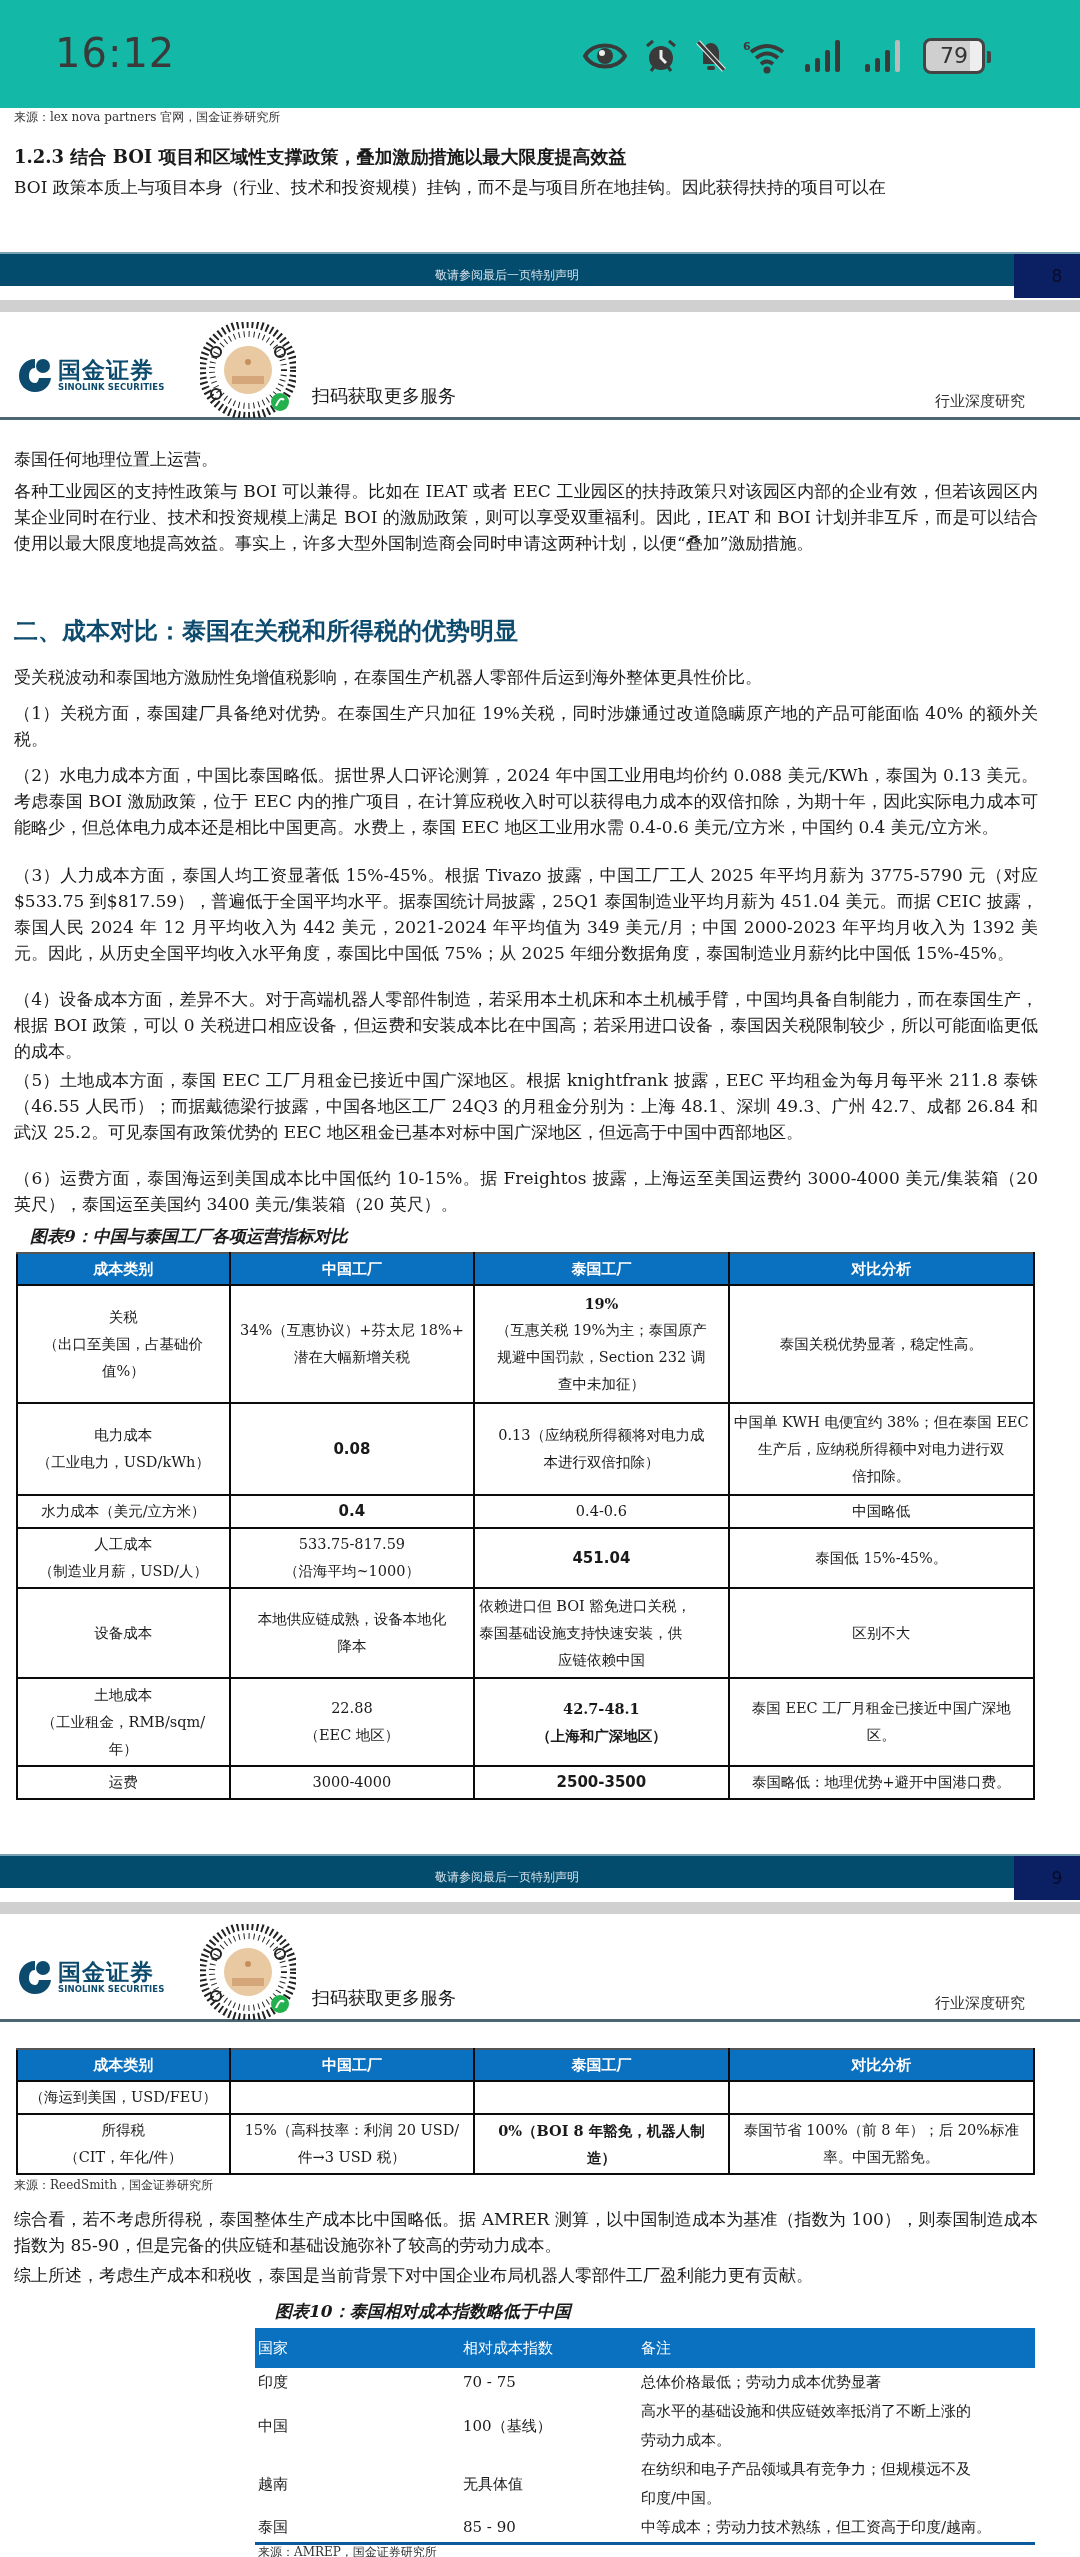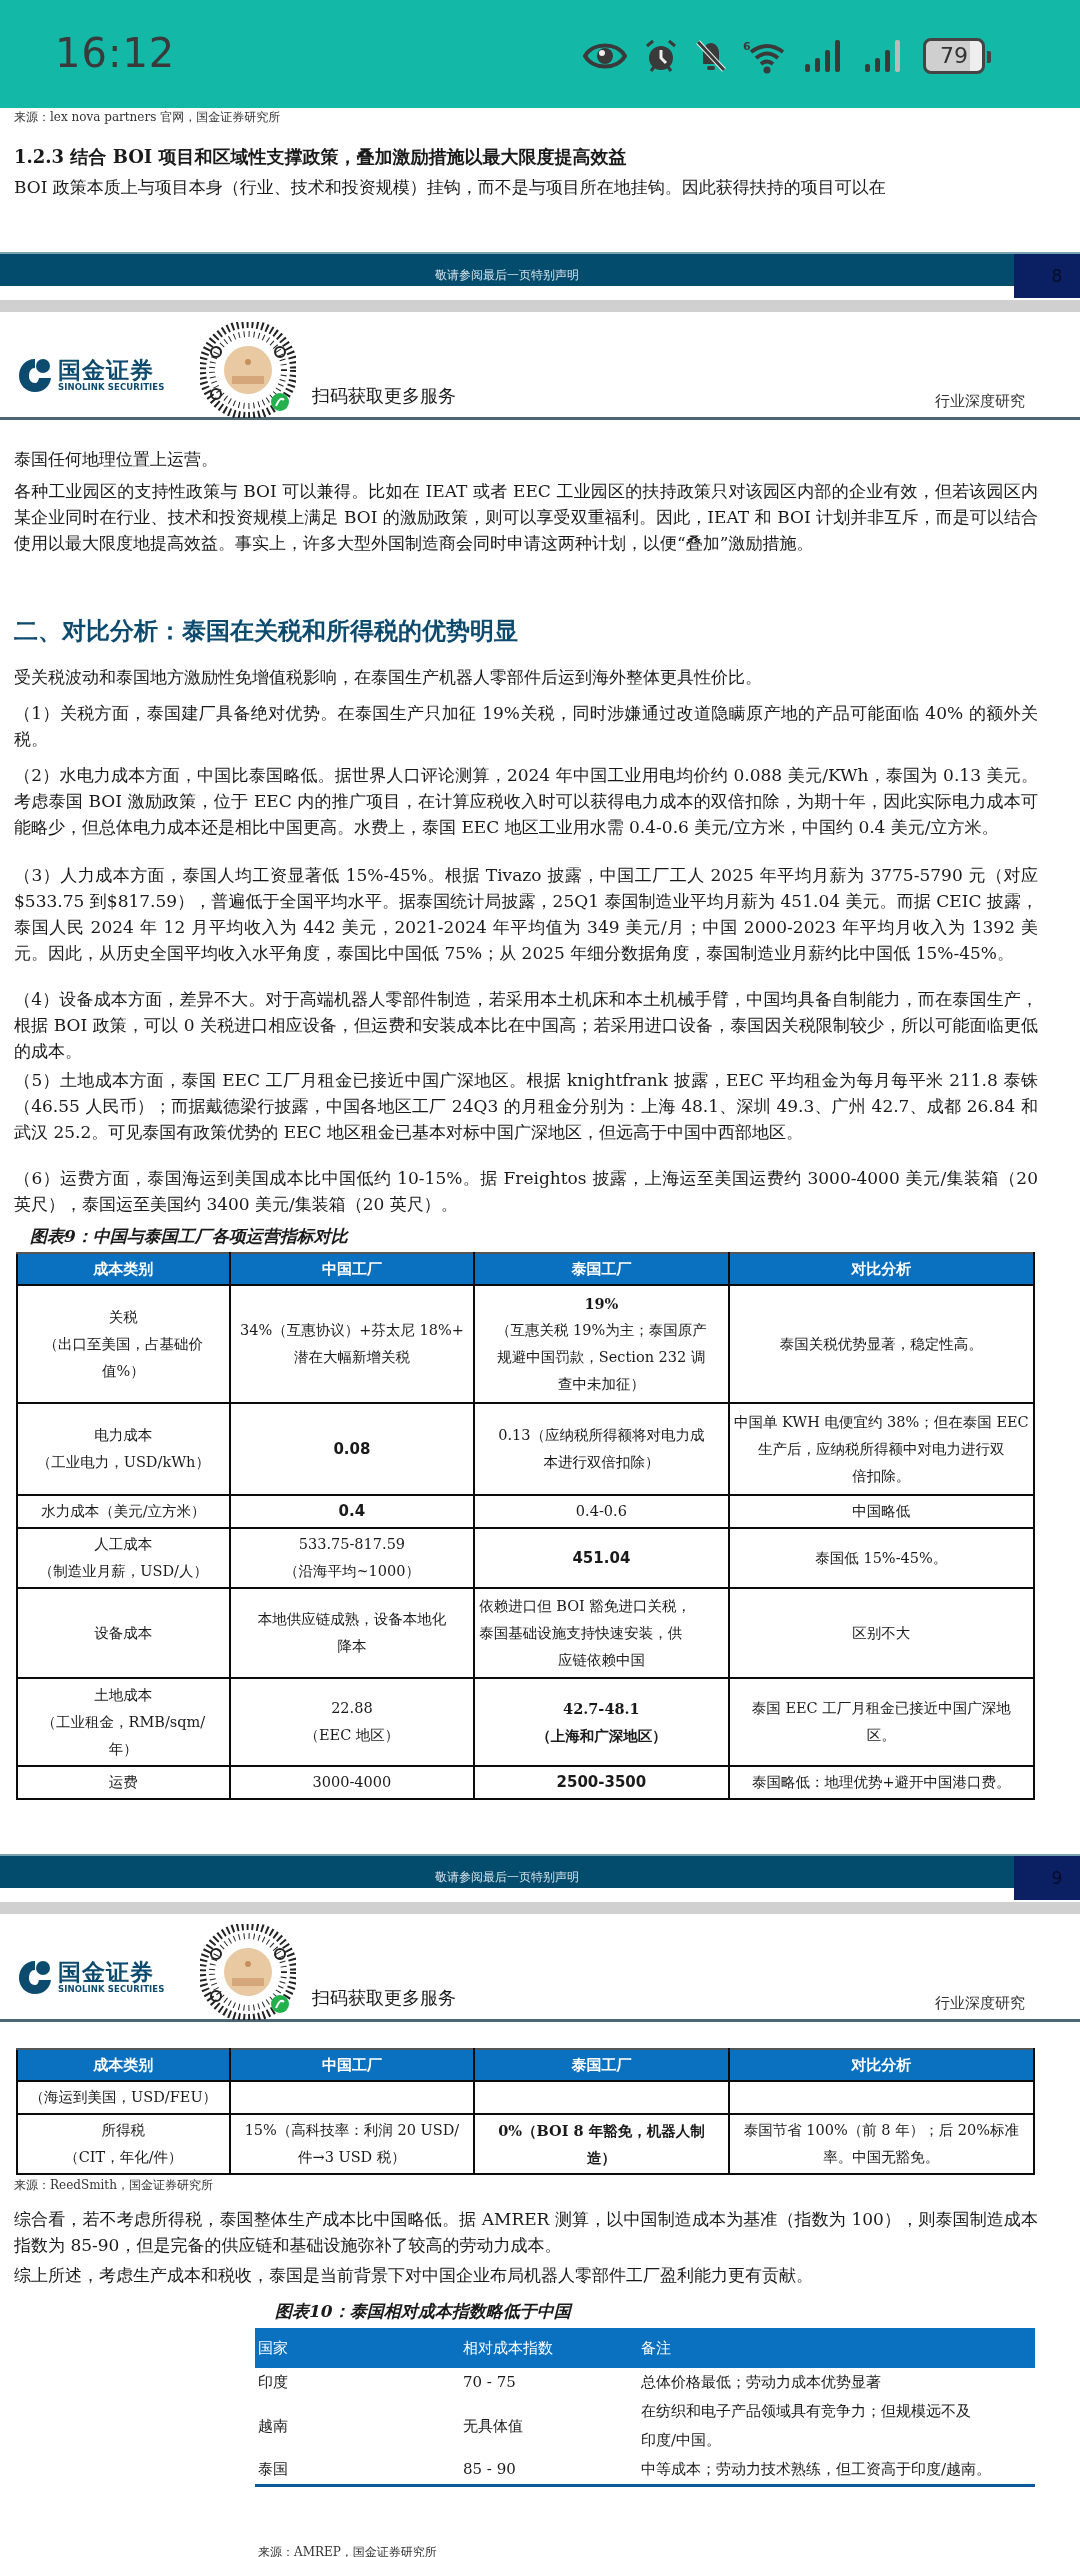--- a/index.html
+++ b/index.html
@@ -137,21 +137,21 @@
     <circle cx="80" cy="80" r="9" fill="#22b14c"></circle>
     <path d="M76 84 Q80 74 84 78" stroke="#fff" stroke-width="2" fill="none"></path>
   </svg>
   <div class="qr-label">扫码获取更多服务</div>
   <div class="header-right">行业深度研究</div>
 </div>
 
 <div class="p" style="position:absolute;top:446px;">泰国任何地理位置上运营。</div>
 <div class="p" style="position:absolute;top:478px;">各种工业园区的支持性政策与 BOI 可以兼得。比如在 IEAT 或者 EEC 工业园区的扶持政策只对该园区内部的企业有效，但若该园区内某企业同时在行业、技术和投资规模上满足 BOI 的激励政策，则可以享受双重福利。因此，IEAT 和 BOI 计划并非互斥，而是可以结合使用以最大限度地提高效益。事实上，许多大型外国制造商会同时申请这两种计划，以便“叠加”激励措施。</div>
 
-<div class="section-title" style="position:absolute;top:615px;">二、对比分析：泰国在关税和所得税的优势明显</div>
+<div class="section-title" style="position:absolute;top:615px;">二、成本对比：泰国在关税和所得税的优势明显</div>
 
 <div class="p" style="position:absolute;top:664px;">受关税波动和泰国地方激励性免增值税影响，在泰国生产机器人零部件后运到海外整体更具性价比。</div>
 <div class="p" style="position:absolute;top:700px;">（1）关税方面，泰国建厂具备绝对优势。在泰国生产只加征 19%关税，同时涉嫌通过改道隐瞒原产地的产品可能面临 40% 的额外关税。</div>
 <div class="p" style="position:absolute;top:762px;">（2）水电力成本方面，中国比泰国略低。据世界人口评论测算，2024 年中国工业用电均价约 0.088 美元/KWh，泰国为 0.13 美元。考虑泰国 BOI 激励政策，位于 EEC 内的推广项目，在计算应税收入时可以获得电力成本的双倍扣除，为期十年，因此实际电力成本可能略少，但总体电力成本还是相比中国更高。水费上，泰国 EEC 地区工业用水需 0.4-0.6 美元/立方米，中国约 0.4 美元/立方米。</div>
 <div class="p" style="position:absolute;top:862px;">（3）人力成本方面，泰国人均工资显著低 15%-45%。根据 Tivazo 披露，中国工厂工人 2025 年平均月薪为 3775-5790 元（对应$533.75 到$817.59），普遍低于全国平均水平。据泰国统计局披露，25Q1 泰国制造业平均月薪为 451.04 美元。而据 CEIC 披露，泰国人民 2024 年 12 月平均收入为 442 美元，2021-2024 年平均值为 349 美元/月；中国 2000-2023 年平均月收入为 1392 美元。因此，从历史全国平均收入水平角度，泰国比中国低 75%；从 2025 年细分数据角度，泰国制造业月薪约比中国低 15%-45%。</div>
 <div class="p" style="position:absolute;top:986px;">（4）设备成本方面，差异不大。对于高端机器人零部件制造，若采用本土机床和本土机械手臂，中国均具备自制能力，而在泰国生产，根据 BOI 政策，可以 0 关税进口相应设备，但运费和安装成本比在中国高；若采用进口设备，泰国因关税限制较少，所以可能面临更低的成本。</div>
 <div class="p" style="position:absolute;top:1067px;">（5）土地成本方面，泰国 EEC 工厂月租金已接近中国广深地区。根据 knightfrank 披露，EEC 平均租金为每月每平米 211.8 泰铢（46.55 人民币）；而据戴德梁行披露，中国各地区工厂 24Q3 的月租金分别为：上海 48.1、深圳 49.3、广州 42.7、成都 26.84 和武汉 25.2。可见泰国有政策优势的 EEC 地区租金已基本对标中国广深地区，但远高于中国中西部地区。</div>
 <div class="p" style="position:absolute;top:1165px;">（6）运费方面，泰国海运到美国成本比中国低约 10-15%。据 Freightos 披露，上海运至美国运费约 3000-4000 美元/集装箱（20 英尺），泰国运至美国约 3400 美元/集装箱（20 英尺）。</div>
 
 <div class="fig-title" style="position:absolute;top:1225px;">图表9：中国与泰国工厂各项运营指标对比</div>
@@ -362,20 +362,28 @@
       <th>备注</th>
     </tr>
   </thead>
   <tbody>
     <tr>
       <td>印度</td>
       <td>70 - 75</td>
       <td>总体价格最低；劳动力成本优势显著</td>
     </tr>
     <tr>
+      <td>中国</td>
+      <td>100（基线）</td>
+      <td>
+          <span class="cell-line">高水平的基础设施和供应链效率抵消了不断上涨的</span>
+          <span class="cell-line">劳动力成本。</span>
+        </td>
+    </tr>
+    <tr>
       <td>越南</td>
       <td>无具体值</td>
       <td>
           <span class="cell-line">在纺织和电子产品领域具有竞争力；但规模远不及</span>
           <span class="cell-line">印度/中国。</span>
         </td>
     </tr>
     <tr>
       <td>泰国</td>
       <td>85 - 90</td>

